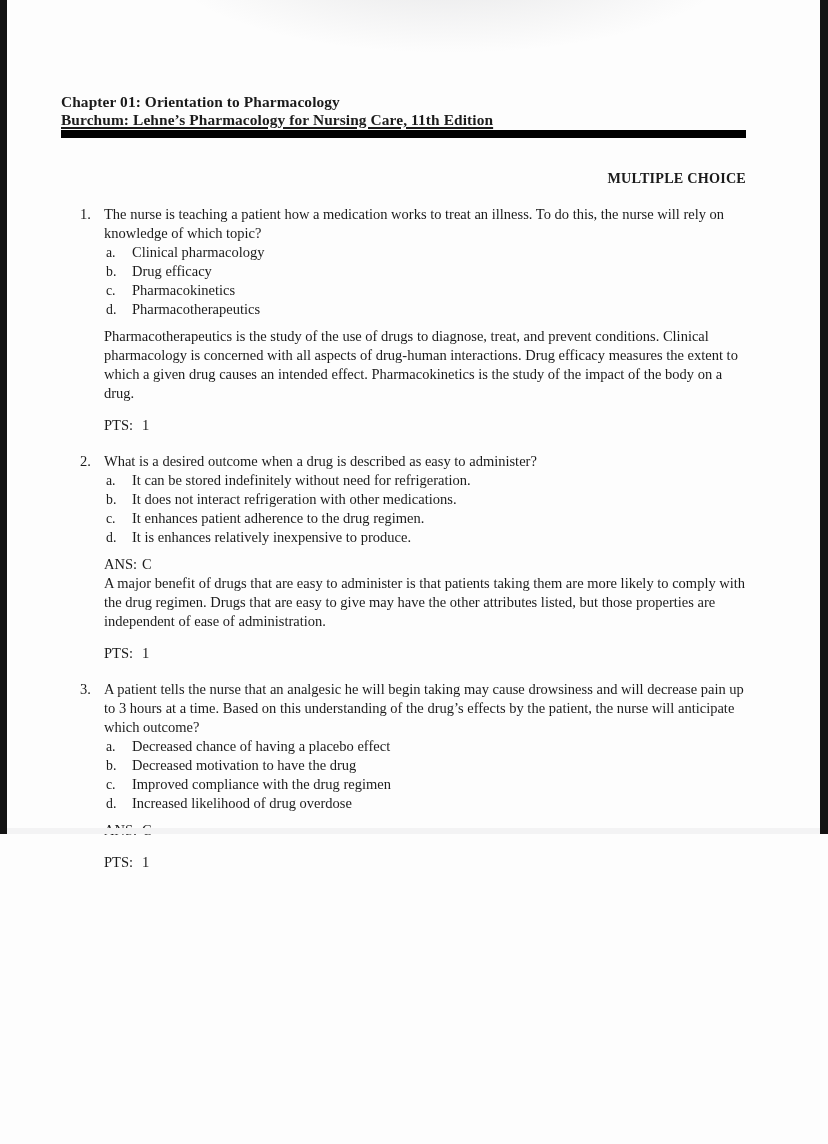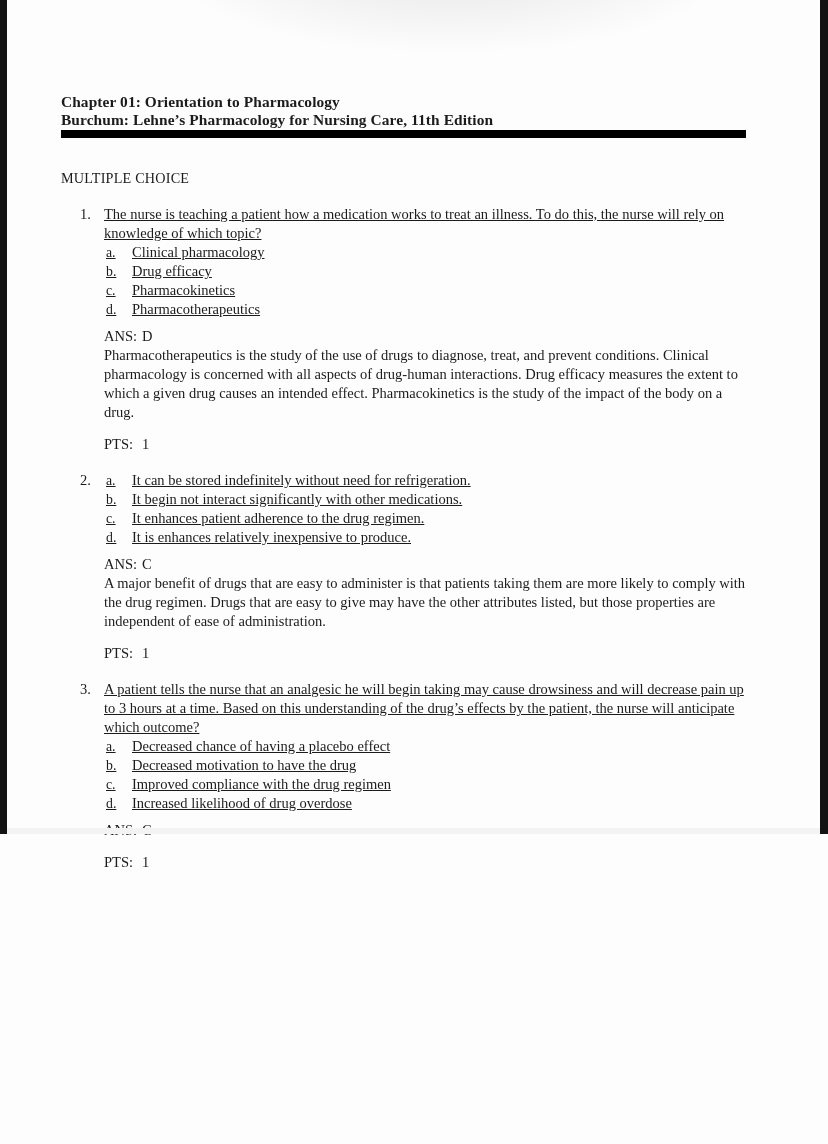--- a/index.html
+++ b/index.html
@@ -25,32 +25,33 @@
     background:radial-gradient(ellipse 400px 130px at 450px -40px, rgba(85,85,92,0.14), rgba(255,255,255,0) 72%);
   }
   .bottom-strip{position:absolute;bottom:0;left:7px;right:8px;height:6px;background:var(--bottom-strip);}
 
   .content{position:absolute;left:61px;top:93px;width:685px;}
 
   .doc-header .title{
     font-weight:bold;font-size:15.4px;line-height:17.5px;letter-spacing:0.1px;white-space:nowrap;
   }
   .doc-header .title-underlined span{
+    text-decoration:underline;
     text-decoration-thickness:1.5px;
     text-underline-offset:2px;
   }
   .thick-rule{height:8px;background:var(--rule-color);margin-top:2px;width:685px;}
 
-  .section{font-weight:normal;font-size:14.2px;line-height:14px;margin-top:33px;letter-spacing:0.2px;}
+  .section{font-weight:bold;font-size:14.2px;line-height:14px;margin-top:33px;letter-spacing:0.2px;text-align:right;}
 
   .questions{margin-top:20px;}
   .question{font-size:14.5px;line-height:19px;margin-bottom:17px;}
   .q-row{display:flex;}
   .q-num{width:24px;margin-left:19px;flex:none;}
-  .q-body{width:648px;text-decoration:underline;}
+  .q-body{width:648px;}
   .option{display:flex;}
   .opt-letter{width:26px;flex:none;margin-left:2px;font-size:13.8px;}
   .opt-text{flex:1;}
 
   .ans-block{margin-left:43px;margin-top:8px;width:648px;}
   .ans-row span:first-child{margin-right:5px;}
   .pts-row{margin-left:43px;margin-top:13px;}
   .pts-val{margin-left:9px;}
 </style>
 </head>
@@ -93,43 +94,41 @@
             <span class="opt-text">Pharmacokinetics</span>
           </div>
                 <div class="option">
             <span class="opt-letter">d.</span>
             <span class="opt-text">Pharmacotherapeutics</span>
           </div>
               </div>
       </div>
     </div>
     <div class="ans-block">
-      <div class="ans-row">
-        <span>ANS:</span><span>D</span>
-      </div>
       <div class="rationale">Pharmacotherapeutics is the study of the use of drugs to diagnose, treat, and prevent conditions. Clinical pharmacology is concerned with all aspects of drug-human interactions. Drug efficacy measures the extent to which a given drug causes an intended effect. Pharmacokinetics is the study of the impact of the body on a drug.</div>
     </div>
     <div class="pts-row">
       <span>PTS:</span><span class="pts-val">1</span>
     </div>
   </div>
 
   <div class="question">
     <div class="q-row">
       <span class="q-num">2.</span>
       <div class="q-body">
+        <div class="q-text">What is a desired outcome when a drug is described as easy to administer?</div>
         <div class="options">
 
         <div class="option">
             <span class="opt-letter">a.</span>
             <span class="opt-text">It can be stored indefinitely without need for refrigeration.</span>
           </div>
                 <div class="option">
             <span class="opt-letter">b.</span>
-            <span class="opt-text">It begin not interact significantly with other medications.</span>
+            <span class="opt-text">It does not interact refrigeration with other medications.</span>
           </div>
                 <div class="option">
             <span class="opt-letter">c.</span>
             <span class="opt-text">It enhances patient adherence to the drug regimen.</span>
           </div>
                 <div class="option">
             <span class="opt-letter">d.</span>
             <span class="opt-text">It is enhances relatively inexpensive to produce.</span>
           </div>
               </div>

